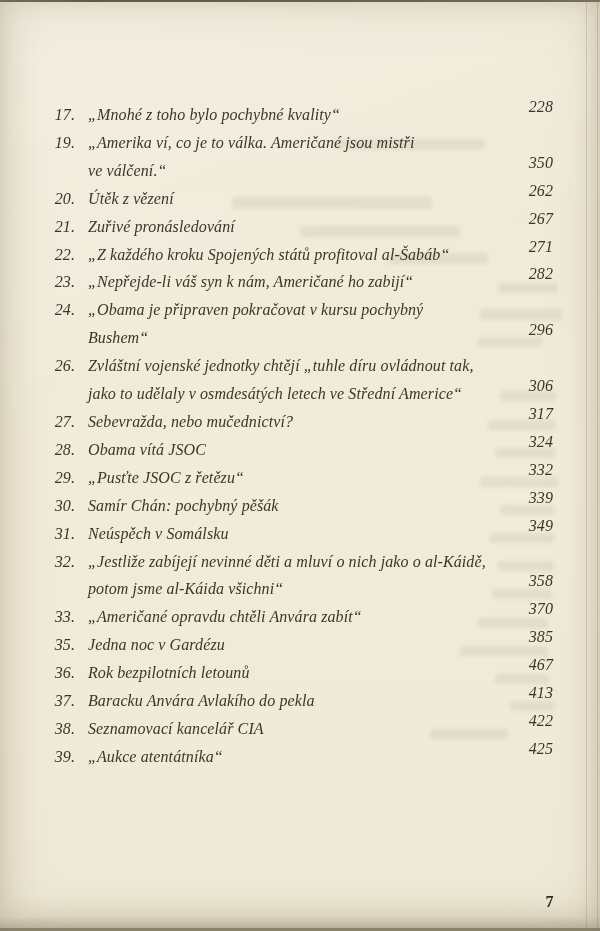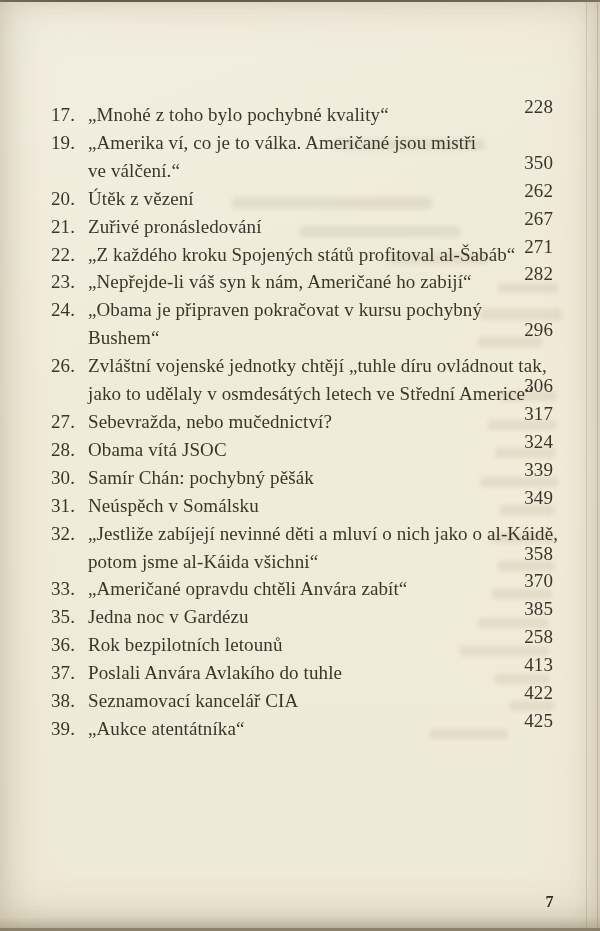--- a/index.html
+++ b/index.html
@@ -61,22 +61,23 @@
   .toc {
     position: absolute;
     left: 45px;
     top: 101px;
     width: 508px;
   }
   .toc-row {
     position: relative;
     padding-left: 43px;
     line-height: 27.9px;
-    font-size: 19px;
+    font-size: 16px;
     letter-spacing: 0.1px;
+    font-style: italic;
   }
   .toc-num {
     position: absolute;
     left: 0; top: 0;
     width: 30px;
     text-align: right;
   }
   .toc-line { display: block; white-space: nowrap; }
   .toc-line2:empty { display: none; }
   .toc-page {
@@ -207,20 +208,28 @@
 
   <div class="toc-row">
     <span class="toc-num">28.</span>
     <span class="toc-title">
       <span class="toc-line">Obama vítá JSOC</span>
       
     </span>
     <span class="toc-page">324</span>
   </div>
 
+  <div class="toc-row">
+    <span class="toc-num">29.</span>
+    <span class="toc-title">
+      <span class="toc-line">„Pusťte JSOC z řetězu“</span>
+      
+    </span>
+    <span class="toc-page">332</span>
+  </div>
 
   <div class="toc-row">
     <span class="toc-num">30.</span>
     <span class="toc-title">
       <span class="toc-line">Samír Chán: pochybný pěšák</span>
       
     </span>
     <span class="toc-page">339</span>
   </div>
 
@@ -260,27 +269,27 @@
     </span>
     <span class="toc-page">385</span>
   </div>
 
   <div class="toc-row">
     <span class="toc-num">36.</span>
     <span class="toc-title">
       <span class="toc-line">Rok bezpilotních letounů</span>
       
     </span>
-    <span class="toc-page">258</span>
+    <span class="toc-page">467</span>
   </div>
 
   <div class="toc-row">
     <span class="toc-num">37.</span>
     <span class="toc-title">
-      <span class="toc-line">Poslali Anvára Avlakího do tuhle</span>
+      <span class="toc-line">Baracku Anvára Avlakího do pekla</span>
       
     </span>
     <span class="toc-page">413</span>
   </div>
 
   <div class="toc-row">
     <span class="toc-num">38.</span>
     <span class="toc-title">
       <span class="toc-line">Seznamovací kancelář CIA</span>
       

